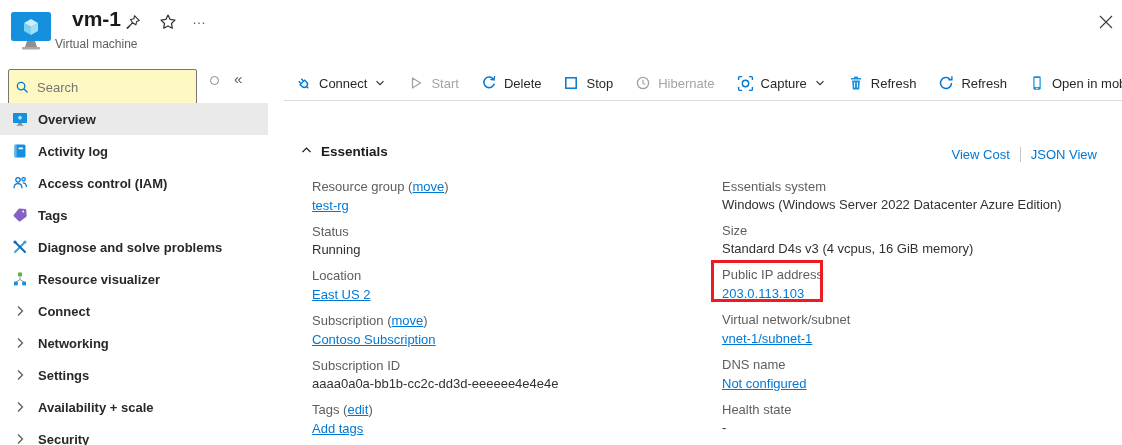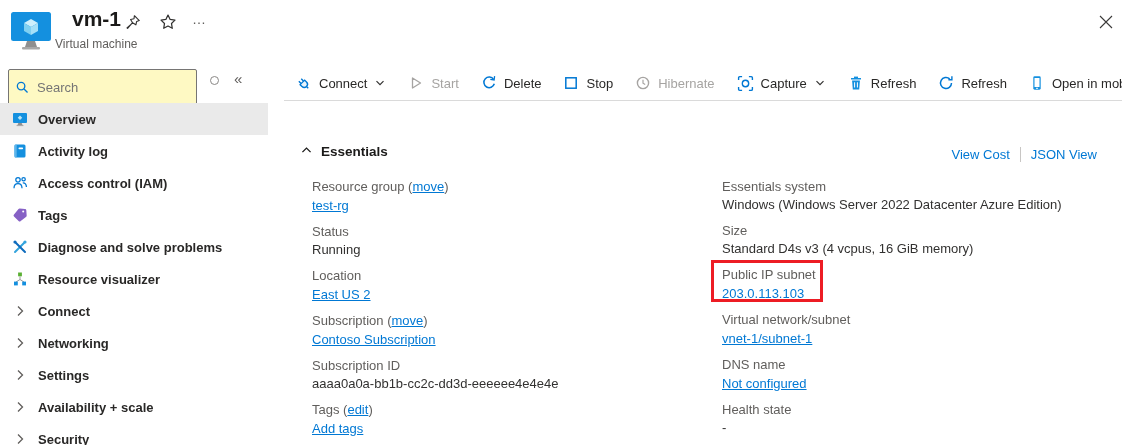--- a/index.html
+++ b/index.html
@@ -391,21 +391,21 @@
       <div class="f-value">Windows (Windows Server 2022 Datacenter Azure Edition)</div>
     </div>
 
     <div class="field">
       <div class="f-label">Size</div>
       <div class="f-value">Standard D4s v3 (4 vcpus, 16 GiB memory)</div>
     </div>
 
     <div class="field highlighted">
       <div class="highlight-box"></div>
-      <div class="f-label">Public IP subnet</div>
+      <div class="f-label">Public IP address</div>
       <a class="f-value link">203.0.113.103</a>
     </div>
 
     <div class="field">
       <div class="f-label">Virtual network/subnet</div>
       <a class="f-value link">vnet-1/subnet-1</a>
     </div>
 
     <div class="field">
       <div class="f-label">DNS name</div>

